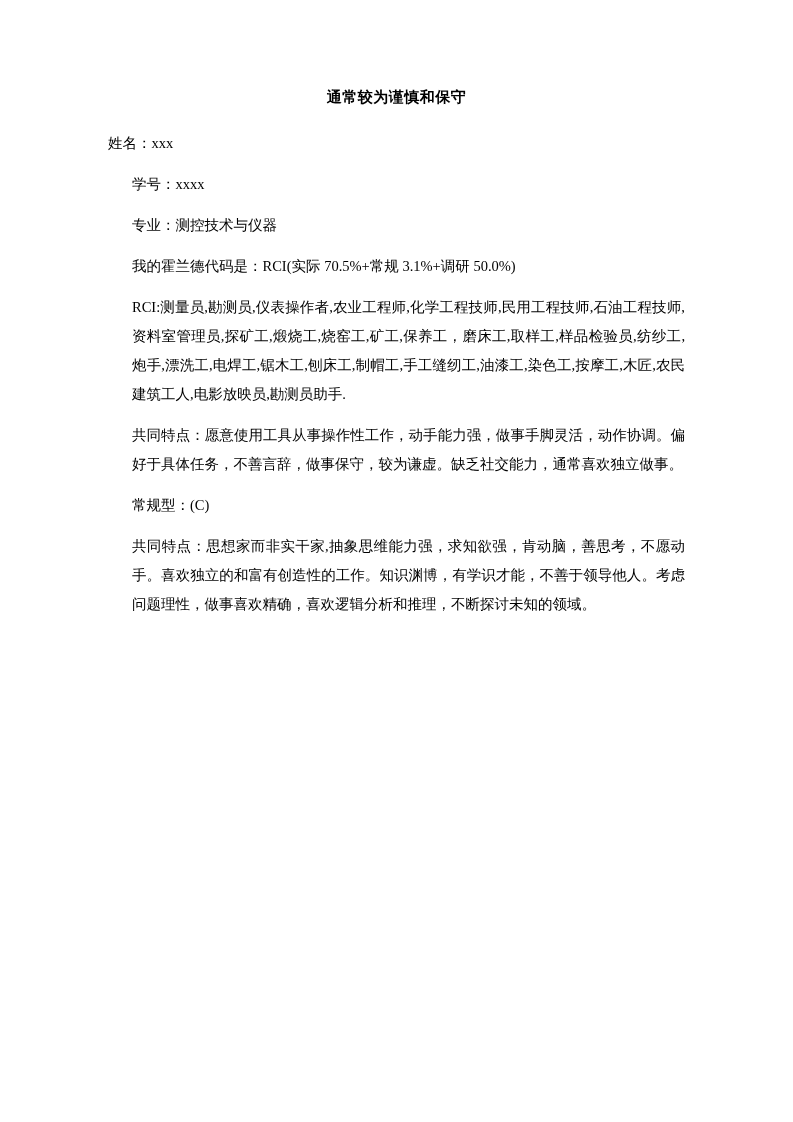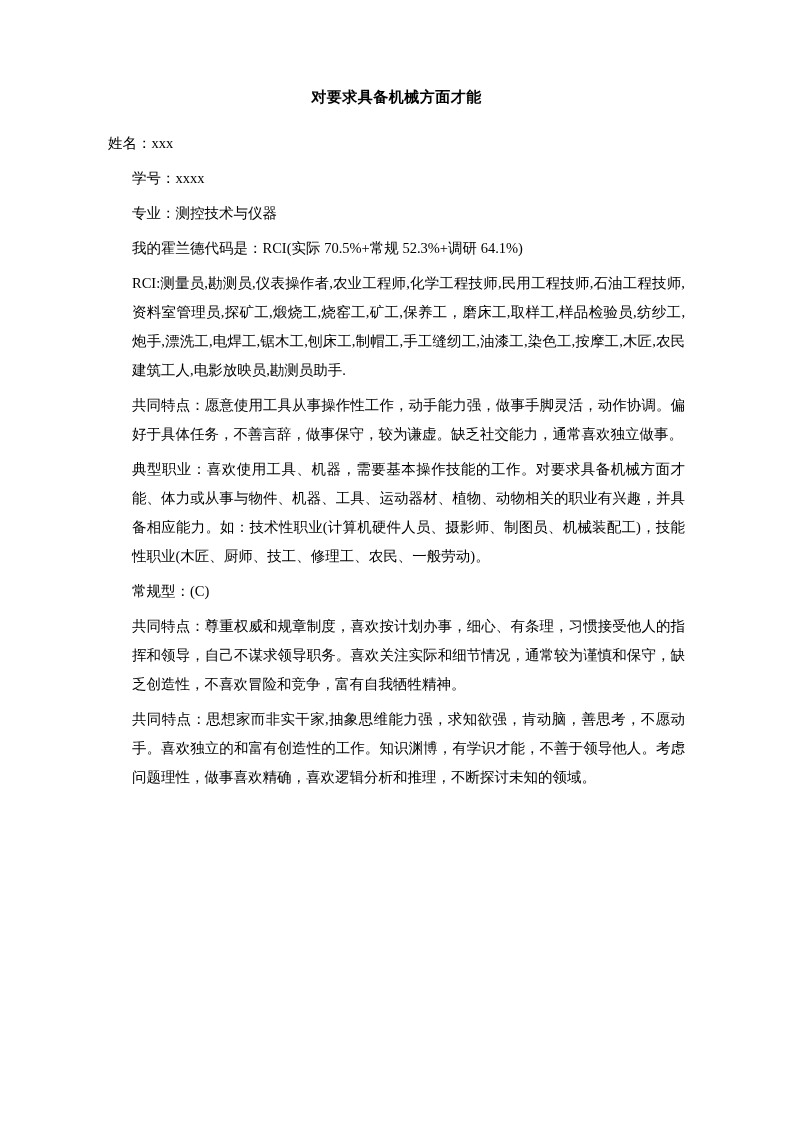--- a/index.html
+++ b/index.html
@@ -24,42 +24,40 @@
     text-align: center;
     font-size: 15px;
     font-weight: bold;
     font-family: "Liberation Sans", "DejaVu Sans", sans-serif;
     margin: 0 0 22px 0;
     letter-spacing: 0.5px;
   }
   .para {
     font-size: 14.5px;
     line-height: 2.0;
-    margin: 0 0 6px 0;
+    margin: 12px 0 6px 0;
     text-align: justify;
     text-justify: inter-ideograph;
   }
   .indent-0 { text-indent: 0; padding-left: 0; }
   .indent-1 { padding-left: 24px; text-indent: 0; }
 </style>
 </head>
 <body>
 
 <div class="page">
 
-  <h1 class="doc-title">对要求具备机械方面才能</h1>
+  <h1 class="doc-title">通常较为谨慎和保守</h1>
 
   <p class="para indent-0">姓名：xxx</p>
   <p class="para indent-1">学号：xxxx</p>
   <p class="para indent-1">专业：测控技术与仪器</p>
-  <p class="para indent-1">我的霍兰德代码是：RCI(实际 70.5%+常规 52.3%+调研 64.1%)</p>
+  <p class="para indent-1">我的霍兰德代码是：RCI(实际 70.5%+常规 3.1%+调研 50.0%)</p>
 
   <p class="para indent-1">RCI:测量员,勘测员,仪表操作者,农业工程师,化学工程技师,民用工程技师,石油工程技师,资料室管理员,探矿工,煅烧工,烧窑工,矿工,保养工，磨床工,取样工,样品检验员,纺纱工,炮手,漂洗工,电焊工,锯木工,刨床工,制帽工,手工缝纫工,油漆工,染色工,按摩工,木匠,农民建筑工人,电影放映员,勘测员助手.</p>
 
   <p class="para indent-1">共同特点：愿意使用工具从事操作性工作，动手能力强，做事手脚灵活，动作协调。偏好于具体任务，不善言辞，做事保守，较为谦虚。缺乏社交能力，通常喜欢独立做事。</p>
-  <p class="para indent-1">典型职业：喜欢使用工具、机器，需要基本操作技能的工作。对要求具备机械方面才能、体力或从事与物件、机器、工具、运动器材、植物、动物相关的职业有兴趣，并具备相应能力。如：技术性职业(计算机硬件人员、摄影师、制图员、机械装配工)，技能性职业(木匠、厨师、技工、修理工、农民、一般劳动)。</p>
 
   <p class="para indent-1">常规型：(C)</p>
-  <p class="para indent-1">共同特点：尊重权威和规章制度，喜欢按计划办事，细心、有条理，习惯接受他人的指挥和领导，自己不谋求领导职务。喜欢关注实际和细节情况，通常较为谨慎和保守，缺乏创造性，不喜欢冒险和竞争，富有自我牺牲精神。</p>
 
   <p class="para indent-1">共同特点：思想家而非实干家,抽象思维能力强，求知欲强，肯动脑，善思考，不愿动手。喜欢独立的和富有创造性的工作。知识渊博，有学识才能，不善于领导他人。考虑问题理性，做事喜欢精确，喜欢逻辑分析和推理，不断探讨未知的领域。</p>
 
 </div>
 
 </body></html>

